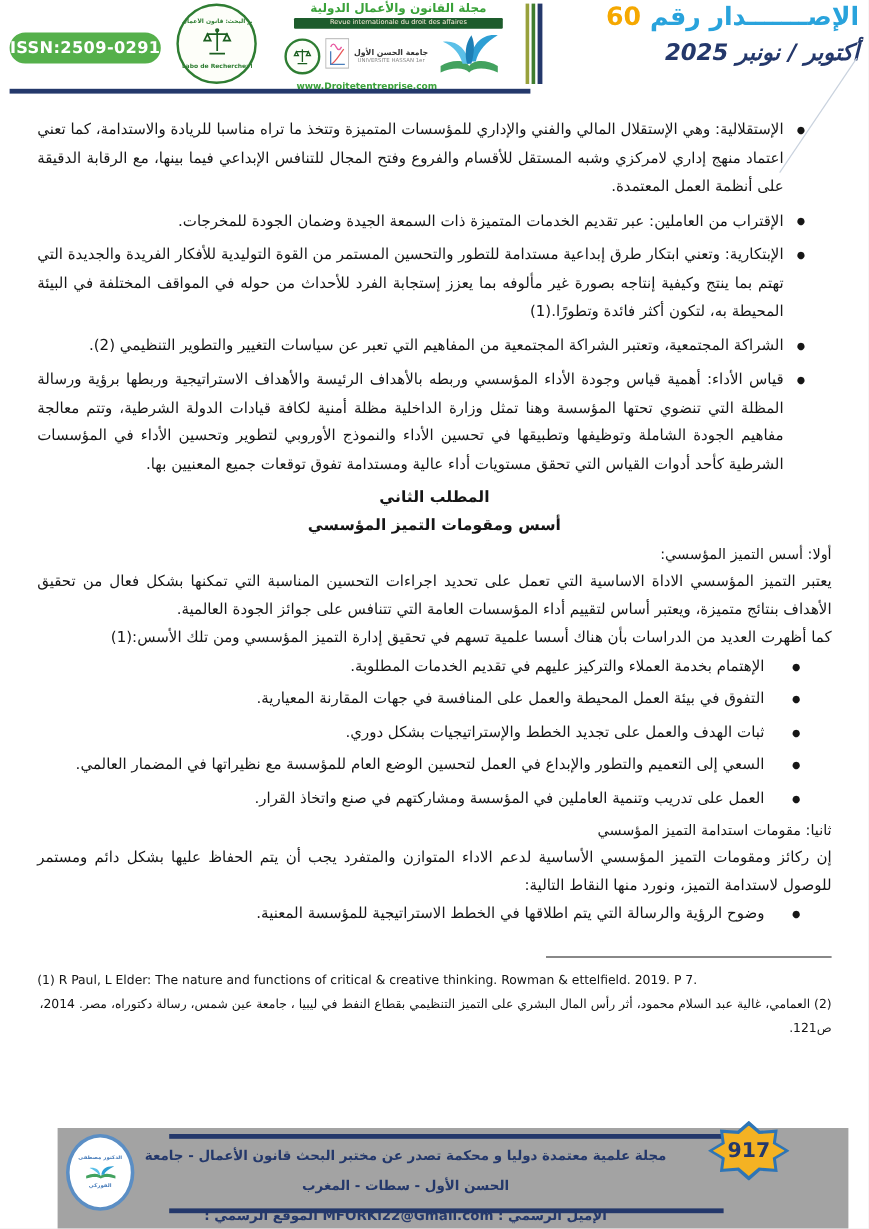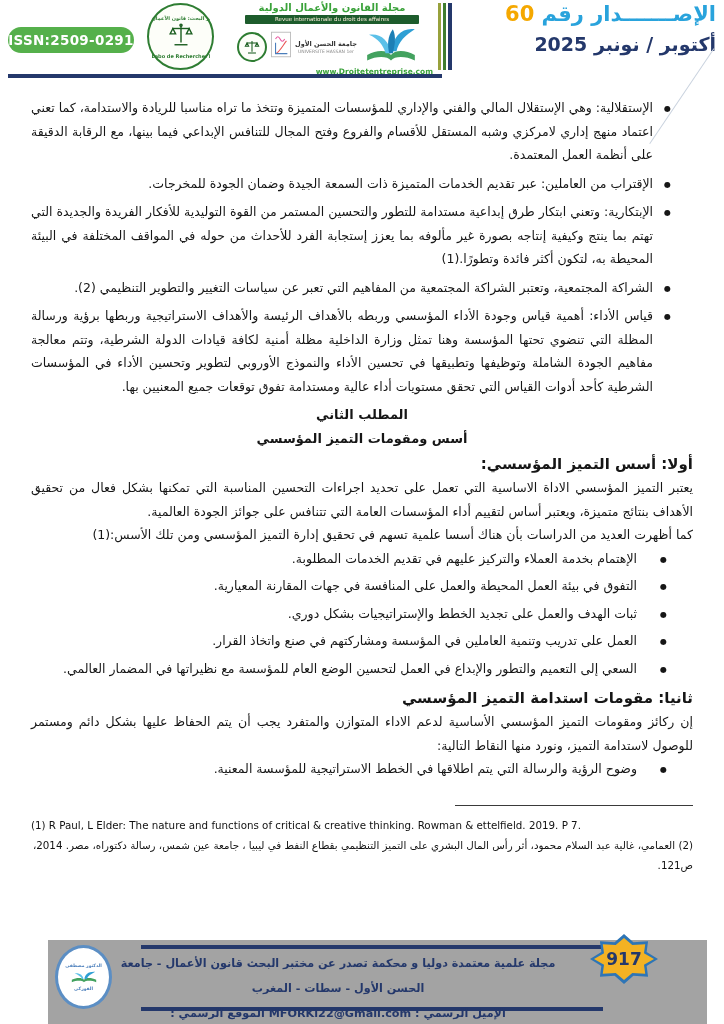--- a/index.html
+++ b/index.html
@@ -29,46 +29,46 @@
   .jlogo-row { display:flex; align-items:center; gap:4px; padding:2px 0 0 6px; height:41px; }
   .mini-seal {
     width:30px; height:30px; box-sizing:border-box; border:2px solid #2e7d32; border-radius:50%;
     display:flex; align-items:center; justify-content:center; flex:0 0 auto; background:#fdfef9;
   }
   .chart-ico { flex:0 0 auto; }
   .univ { direction:rtl; text-align:center; color:#333; line-height:8px; flex:0 0 auto; }
   .univ .ar { font-size:6.5px; font-weight:bold; }
   .univ .fr { font-size:4.5px; color:#888; direction:ltr; display:block; }
   .birdbook { flex:0 0 auto; margin-top:-2px; }
-  .jlogo-site { color:#3aa23a; font-size:7.5px; font-weight:bold; padding-left:16px; line-height:9px;text-align:right; }
+  .jlogo-site { color:#3aa23a; font-size:7.5px; font-weight:bold; padding-left:16px; line-height:9px; }
   .header-bars { position:absolute; left:438px; top:3px; height:67px; display:flex; gap:2px; }
   .hbar { height:100%; width:3px; }
   .hbar.olive { background:#98a13c; }
   .hbar.green { background:#3f7d2f; }
   .hbar.navy  { background:#24386b; width:4px; }
   .header-rule { position:absolute; left:8px; top:74px; width:434px; height:3.5px; background:#24386b; }
   .header-issue { position:absolute; left:460px; top:2px; width:256px; direction:rtl; text-align:right; }
   .issue-line { font-size:21px; font-weight:bold; color:#29a3dc; white-space:nowrap; }
   .issue-num { color:#f5a800; }
-  .date-line { margin-top:7px; font-size:19px; font-weight:bold; color:#24386b; white-space:nowrap; }
+  .date-line { margin-top:7px; font-size:19px; font-weight:bold; color:#24386b; white-space:nowrap;font-style:italic; }
   .diag { position:absolute; right:2px; top:46px; width:115px; height:1px; background:#c9d2de; transform:rotate(-56deg); transform-origin:100% 50%; }
 
   
   main { margin:10px 31px 0; direction:rtl; }
   ul.bullets { list-style:none; margin:0; padding:0; }
   .bullets li {
     position:relative; font-size:12.5px; line-height:23.5px;
     text-align:justify; margin-bottom:5px;
   }
   .bullets.tight li { padding-right:40px; }
   .bullets.tight li::before { content:"●"; position:absolute; right:22px; top:1px; font-size:8px; }
   .bullets.loose li { padding-right:56px; margin-bottom:4px; }
   .bullets.loose li::before { content:"●"; position:absolute; right:26px; top:1px; font-size:8px; }
   .center-head { font-size:13px; font-weight:bold; text-align:center; margin:9px 0 4px; }
-  .sub-head { font-size:15px; font-weight:bold; text-align:right; margin:9px 0 3px; }
+  .sub-head { font-size:12px; font-weight:normal; text-align:right; margin:9px 0 3px; }
   .body-para { font-size:12.5px; line-height:23.5px; text-align:justify; margin:0; }
 
   
   .footnote-sep { width:238px; height:0; border-top:1.5px solid #3a3a3a; margin:24px 31px 10px auto; }
   .footnotes { margin:0 31px; }
   .fn-en { direction:ltr; text-align:left; font-size:10.3px; line-height:19px; color:#111; }
   .fn-ar { direction:rtl; text-align:right; font-size:10.3px; line-height:20px; color:#111; }
 
   
   footer { position:absolute; left:0; bottom:0; width:659px; height:84px; background:#a3a3a3;margin-left:48px; }
@@ -190,22 +190,22 @@
 
     <p class="sub-head">أولا: أسس التميز المؤسسي:</p>
     <p class="body-para">يعتبر التميز المؤسسي الاداة الاساسية التي تعمل على تحديد اجراءات التحسين المناسبة التي تمكنها بشكل فعال من تحقيق الأهداف بنتائج متميزة، ويعتبر أساس لتقييم أداء المؤسسات العامة التي تتنافس على جوائز الجودة العالمية.</p>
     <p class="body-para">كما أظهرت العديد من الدراسات بأن هناك أسسا علمية تسهم في تحقيق إدارة التميز المؤسسي ومن تلك الأسس:(1)</p>
 
     <ul class="bullets loose">
 
     <li>الإهتمام بخدمة العملاء والتركيز عليهم في تقديم الخدمات المطلوبة.</li>
         <li>التفوق في بيئة العمل المحيطة والعمل على المنافسة في جهات المقارنة المعيارية.</li>
         <li>ثبات الهدف والعمل على تجديد الخطط والإستراتيجيات بشكل دوري.</li>
+        <li>السعي إلى التعميم والتطور والإبداع في العمل لتحسين الوضع العام للمؤسسة مع نظيراتها في المضمار العالمي.</li>
         <li>العمل على تدريب وتنمية العاملين في المؤسسة ومشاركتهم في صنع واتخاذ القرار.</li>
-        <li>السعي إلى التعميم والتطور والإبداع في العمل لتحسين الوضع العام للمؤسسة مع نظيراتها في المضمار العالمي.</li>
       </ul>
 
     <p class="sub-head">ثانيا: مقومات استدامة التميز المؤسسي</p>
     <p class="body-para">إن ركائز ومقومات التميز المؤسسي الأساسية لدعم الاداء المتوازن والمتفرد يجب أن يتم الحفاظ عليها بشكل دائم ومستمر للوصول لاستدامة التميز، ونورد منها النقاط التالية:</p>
 
     <ul class="bullets loose">
 
     <li>وضوح الرؤية والرسالة التي يتم اطلاقها في الخطط الاستراتيجية للمؤسسة المعنية.</li>
       </ul>
   </main>

